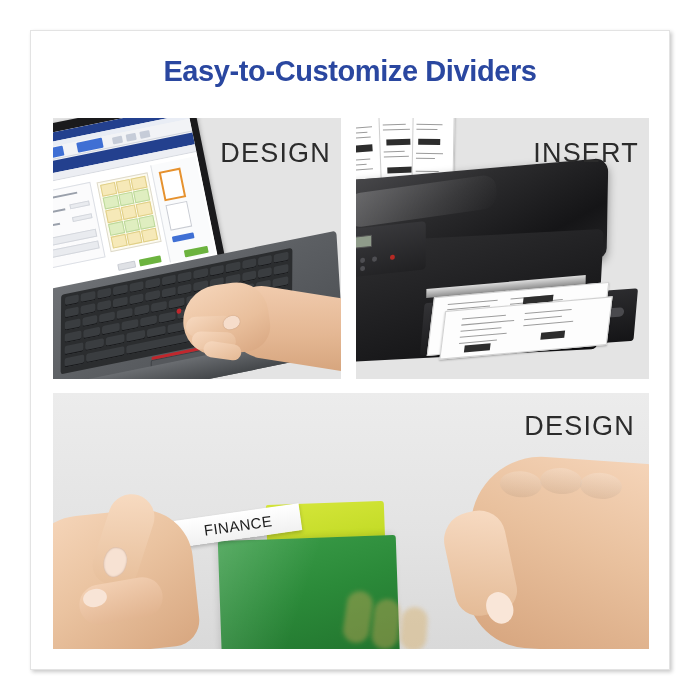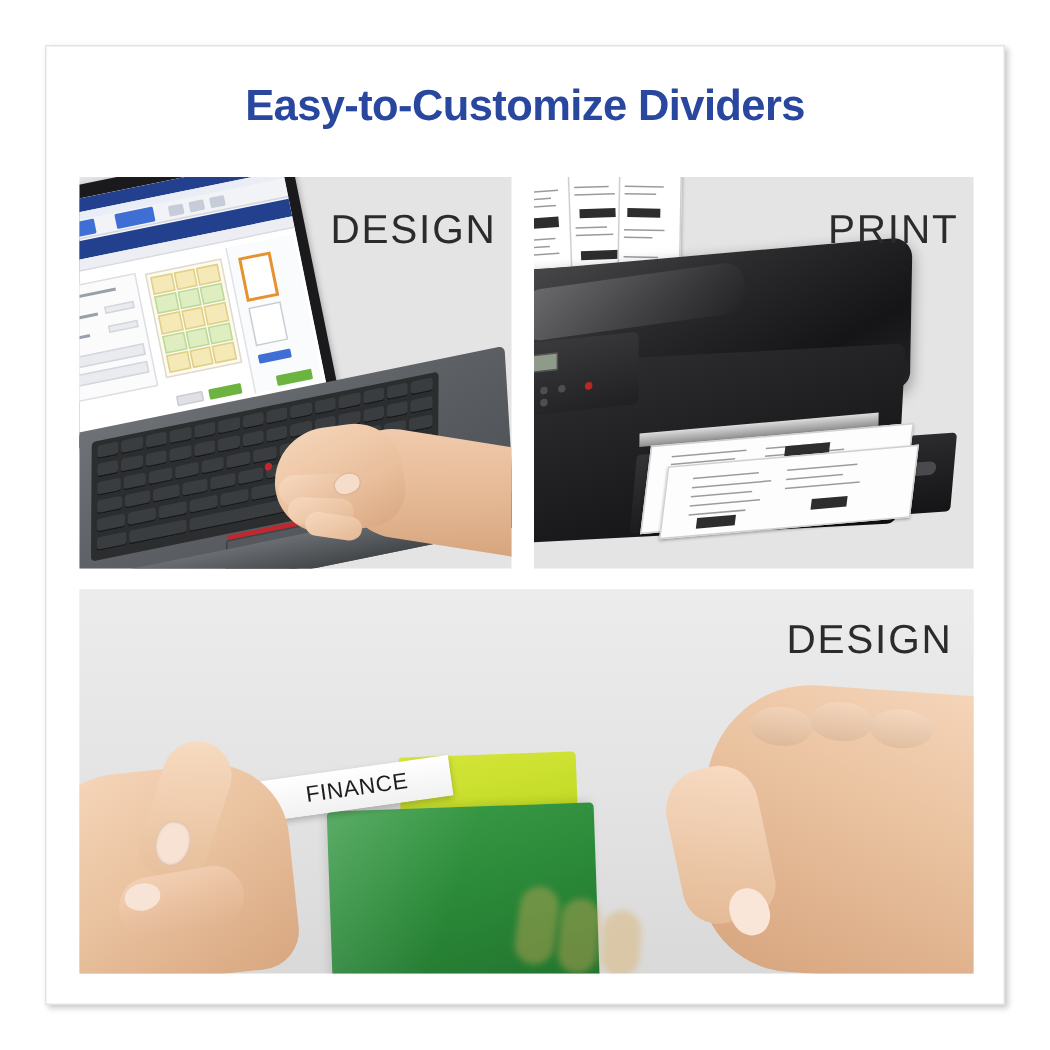--- a/index.html
+++ b/index.html
@@ -611,21 +611,21 @@
           <div class="sline" style="top:29px;left:8%;width:24%;"></div>
           <div class="sline" style="top:5px;left:48%;width:30%;"></div>
           <div class="sline" style="top:11px;left:48%;width:24%;"></div>
           <div class="sline" style="top:17px;left:48%;width:32%;"></div>
           <div class="sblock" style="left:12%;top:32px;width:26px;height:7px;"></div>
           <div class="sblock" style="left:60%;top:26px;width:24px;height:7px;"></div>
         </div>
       </div>
 
     </div>
-    <div class="panel-label">PRINT</div>
+    <div class="panel-label">INSERT</div>
   </div>
 
   <div class="panel" id="panel-insert">
     <div id="insert-photo">
       <div id="insert-bg"></div>
 
       <div id="divider-tab">
         <div id="tab-seam"></div>
       </div>
 

